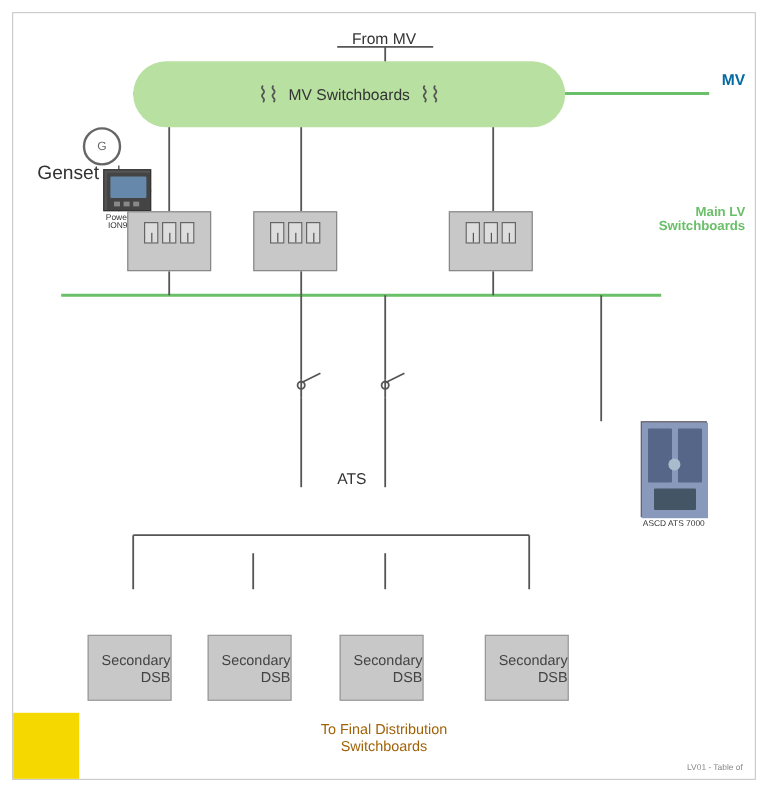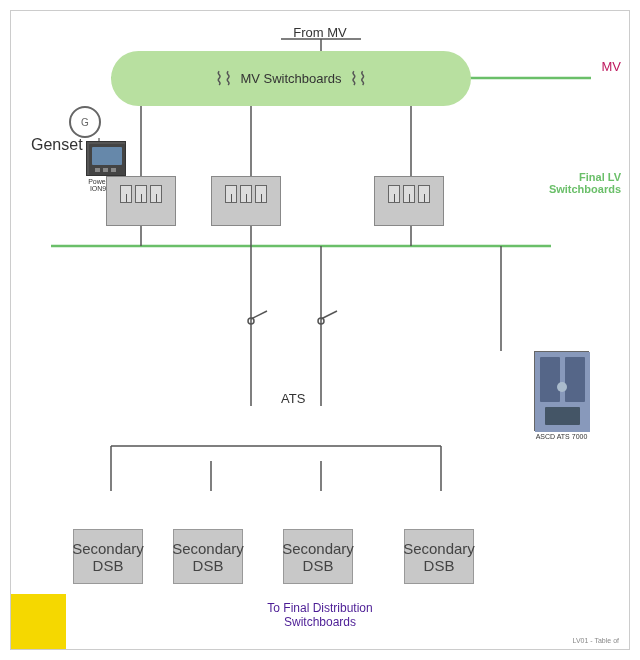--- a/index.html
+++ b/index.html
@@ -19,22 +19,22 @@
       margin: 10px auto;
       border: 1px solid #ccc;
       background: #fff;
     }
 
     
     .mv-label {
       position: absolute;
       right: 8px;
       top: 48px;
-      color: #be185d;
-      font-weight: normal;
+      color: #0369a1;
+      font-weight: bold;
       font-size: 13px;
     }
 
     
     .from-mv-label {
       position: absolute;
       top: 14px;
       left: 50%;
       transform: translateX(-50%);
       font-size: 13px;
@@ -186,33 +186,33 @@
       position: absolute;
       bottom: 65px;
       background: #c8c8c8;
       border: 1px solid #999;
       width: 70px;
       height: 55px;
       display: flex;
       flex-direction: column;
       align-items: center;
       justify-content: center;
-      font-size: 15px;
+      font-size: 12px;
       color: #444;
-      text-align: center;
+      text-align: right;
     }
 
     
     .to-final-label {
       position: absolute;
       bottom: 20px;
       left: 50%;
       transform: translateX(-50%);
       font-size: 12px;
-      color: #4c1d95;
+      color: #a16207;
       text-align: center;
       white-space: nowrap;
     }
 
     
     .yellow-square {
       position: absolute;
       bottom: 0;
       left: 0;
       width: 55px;
@@ -388,21 +388,21 @@
       <div class="cb-unit">
           <div class="cb-line"></div>
         </div>
       <div class="cb-unit">
           <div class="cb-line"></div>
         </div>
     </div>
   </div>
 
   <div class="main-lv-label">
-    <span style="color:#6abf69; font-weight:bold;">Final LV</span><br>
+    <span style="color:#6abf69; font-weight:bold;">Main LV</span><br>
     <span>Switchboards</span>
   </div>
 
   <div class="ats-label">
     <span>ATS</span>
   </div>
 
 
   <div class="ascd-box">
     <svg width="55" height="80">

